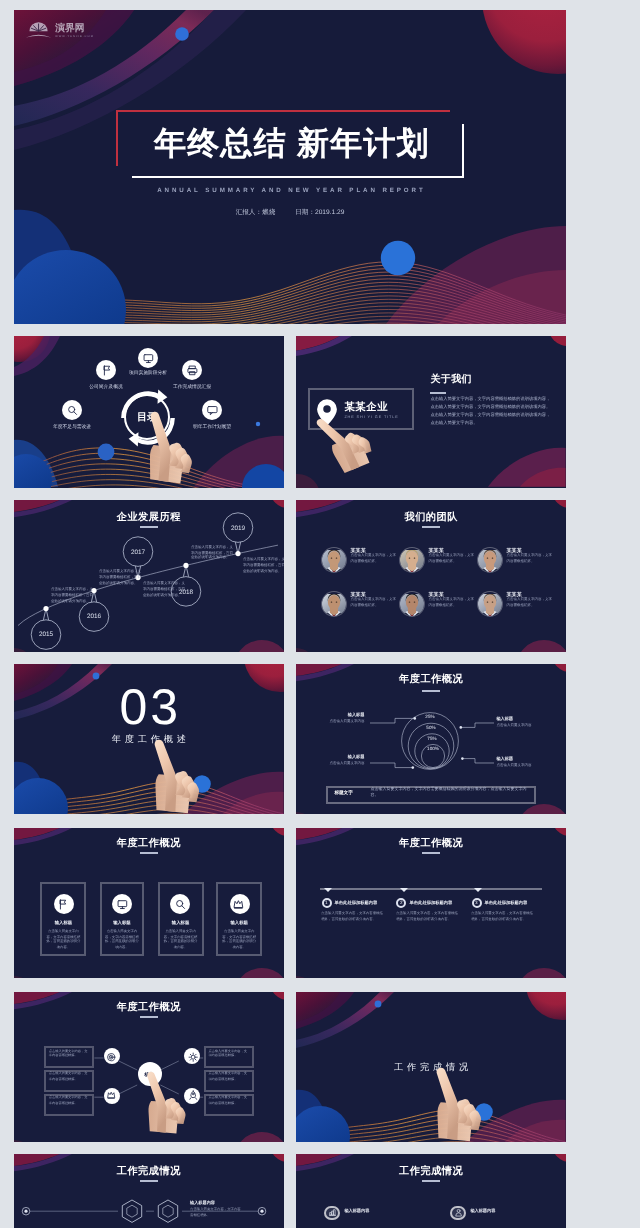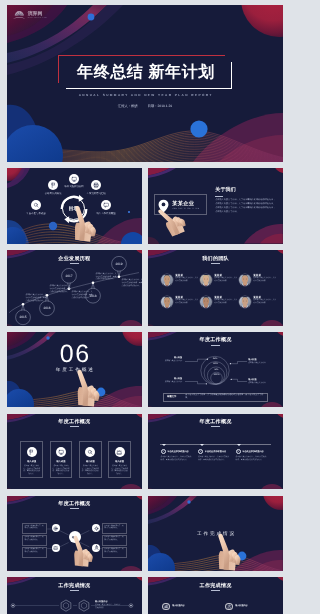--- a/index.html
+++ b/index.html
@@ -888,21 +888,21 @@
             <path d="M0.0,79.99 L2.4,79.68 L4.8,79.36 L7.2,79.04 L9.6,78.73 L12.0,78.42 L14.4,78.13 L16.9,77.85 L19.3,77.58 L21.7,77.34 L24.1,77.1 L26.5,76.88 L28.9,76.66 L31.3,76.45 L33.7,76.22 L36.1,75.99 L38.5,75.74 L40.9,75.47 L43.3,75.17 L45.7,74.85 L48.1,74.49 L50.6,74.11 L53.0,73.71 L55.4,73.29 L57.8,72.86 L60.2,72.43 L62.6,72.01 L65.0,71.61 L67.4,71.25 L69.8,70.92 L72.2,70.66 L74.6,70.45 L77.0,70.31 L79.4,70.25 L81.8,70.27 L84.2,70.37 L86.7,70.55 L89.1,70.81 L91.5,71.14 L93.9,71.54 L96.3,72.0 L98.7,72.52 L101.1,73.07 L103.5,73.66 L105.9,74.27 L108.3,74.9 L110.7,75.52 L113.1,76.15 L115.5,76.75 L118.0,77.34 L120.4,77.9 L122.8,78.43 L125.2,78.92 L127.6,79.38 L130.0,79.8 L132.4,80.18 L134.8,80.52" fill="none" stroke="url(#gor)" stroke-width="0.42" opacity="0.80"></path>
             <path d="M0.0,81.37 L2.4,81.12 L4.8,80.86 L7.2,80.6 L9.6,80.34 L12.0,80.08 L14.4,79.83 L16.9,79.6 L19.3,79.37 L21.7,79.15 L24.1,78.94 L26.5,78.74 L28.9,78.53 L31.3,78.33 L33.7,78.11 L36.1,77.89 L38.5,77.65 L40.9,77.38 L43.3,77.1 L45.7,76.78 L48.1,76.45 L50.6,76.09 L53.0,75.71 L55.4,75.32 L57.8,74.92 L60.2,74.53 L62.6,74.14 L65.0,73.78 L67.4,73.45 L69.8,73.15 L72.2,72.91 L74.6,72.72 L77.0,72.6 L79.4,72.54 L81.8,72.55 L84.2,72.64 L86.7,72.8 L89.1,73.03 L91.5,73.32 L93.9,73.68 L96.3,74.09 L98.7,74.54 L101.1,75.03 L103.5,75.56 L105.9,76.1 L108.3,76.65 L110.7,77.21 L113.1,77.76 L115.5,78.3 L118.0,78.82 L120.4,79.32 L122.8,79.79 L125.2,80.23 L127.6,80.63 L130.0,81.0 L132.4,81.34 L134.8,81.64" fill="none" stroke="url(#gor)" stroke-width="0.42" opacity="0.77"></path>
             <path d="M0.0,82.76 L2.4,82.56 L4.8,82.36 L7.2,82.15 L9.6,81.95 L12.0,81.74 L14.4,81.54 L16.9,81.34 L19.3,81.15 L21.7,80.96 L24.1,80.78 L26.5,80.59 L28.9,80.4 L31.3,80.21 L33.7,80.0 L36.1,79.79 L38.5,79.55 L40.9,79.3 L43.3,79.02 L45.7,78.72 L48.1,78.4 L50.6,78.07 L53.0,77.72 L55.4,77.35 L57.8,76.99 L60.2,76.63 L62.6,76.28 L65.0,75.95 L67.4,75.65 L69.8,75.38 L72.2,75.16 L74.6,74.99 L77.0,74.88 L79.4,74.83 L81.8,74.84 L84.2,74.91 L86.7,75.05 L89.1,75.24 L91.5,75.5 L93.9,75.81 L96.3,76.17 L98.7,76.56 L101.1,77.0 L103.5,77.45 L105.9,77.92 L108.3,78.41 L110.7,78.89 L113.1,79.38 L115.5,79.85 L118.0,80.3 L120.4,80.74 L122.8,81.15 L125.2,81.53 L127.6,81.88 L130.0,82.21 L132.4,82.5 L134.8,82.76" fill="none" stroke="url(#gor)" stroke-width="0.42" opacity="0.74"></path>
             <path d="M0.0,84.14 L2.4,84.0 L4.8,83.86 L7.2,83.71 L9.6,83.56 L12.0,83.4 L14.4,83.25 L16.9,83.09 L19.3,82.94 L21.7,82.78 L24.1,82.61 L26.5,82.45 L28.9,82.27 L31.3,82.09 L33.7,81.89 L36.1,81.68 L38.5,81.45 L40.9,81.21 L43.3,80.94 L45.7,80.66 L48.1,80.36 L50.6,80.05 L53.0,79.72 L55.4,79.39 L57.8,79.06 L60.2,78.73 L62.6,78.41 L65.0,78.12 L67.4,77.85 L69.8,77.61 L72.2,77.42 L74.6,77.26 L77.0,77.16 L79.4,77.11 L81.8,77.12 L84.2,77.18 L86.7,77.29 L89.1,77.46 L91.5,77.68 L93.9,77.94 L96.3,78.25 L98.7,78.59 L101.1,78.96 L103.5,79.35 L105.9,79.75 L108.3,80.16 L110.7,80.58 L113.1,80.99 L115.5,81.39 L118.0,81.78 L120.4,82.15 L122.8,82.5 L125.2,82.83 L127.6,83.13 L130.0,83.41 L132.4,83.66 L134.8,83.89" fill="none" stroke="url(#gor)" stroke-width="0.42" opacity="0.71"></path>
             <path d="M0.0,85.53 L2.4,85.44 L4.8,85.36 L7.2,85.26 L9.6,85.17 L12.0,85.06 L14.4,84.95 L16.9,84.84 L19.3,84.72 L21.7,84.59 L24.1,84.45 L26.5,84.3 L28.9,84.14 L31.3,83.97 L33.7,83.78 L36.1,83.58 L38.5,83.36 L40.9,83.12 L43.3,82.87 L45.7,82.6 L48.1,82.32 L50.6,82.02 L53.0,81.72 L55.4,81.42 L57.8,81.12 L60.2,80.83 L62.6,80.55 L65.0,80.29 L67.4,80.05 L69.8,79.84 L72.2,79.67 L74.6,79.54 L77.0,79.45 L79.4,79.4 L81.8,79.4 L84.2,79.45 L86.7,79.54 L89.1,79.68 L91.5,79.86 L93.9,80.08 L96.3,80.33 L98.7,80.61 L101.1,80.92 L103.5,81.24 L105.9,81.58 L108.3,81.92 L110.7,82.26 L113.1,82.61 L115.5,82.94 L118.0,83.26 L120.4,83.57 L122.8,83.86 L125.2,84.13 L127.6,84.38 L130.0,84.61 L132.4,84.82 L134.8,85.01" fill="none" stroke="url(#gor)" stroke-width="0.42" opacity="0.68"></path>
             <path d="M0.0,86.91 L2.4,86.89 L4.8,86.86 L7.2,86.82 L9.6,86.78 L12.0,86.72 L14.4,86.66 L16.9,86.59 L19.3,86.5 L21.7,86.4 L24.1,86.29 L26.5,86.16 L28.9,86.02 L31.3,85.85 L33.7,85.67 L36.1,85.48 L38.5,85.26 L40.9,85.04 L43.3,84.79 L45.7,84.54 L48.1,84.27 L50.6,84.0 L53.0,83.73 L55.4,83.46 L57.8,83.19 L60.2,82.93 L62.6,82.68 L65.0,82.46 L67.4,82.25 L69.8,82.07 L72.2,81.92 L74.6,81.81 L77.0,81.73 L79.4,81.69 L81.8,81.68 L84.2,81.72 L86.7,81.79 L89.1,81.9 L91.5,82.04 L93.9,82.21 L96.3,82.41 L98.7,82.64 L101.1,82.88 L103.5,83.13 L105.9,83.4 L108.3,83.67 L110.7,83.95 L113.1,84.22 L115.5,84.49 L118.0,84.74 L120.4,84.99 L122.8,85.22 L125.2,85.44 L127.6,85.64 L130.0,85.82 L132.4,85.98 L134.8,86.13" fill="none" stroke="url(#gor)" stroke-width="0.42" opacity="0.65"></path>
             <path d="M0,49 C9,48 15,55 18,75.4 L0,75.4 Z" fill="#14327a" opacity=".95"></path>
             <circle cx="12" cy="72" r="15" fill="url(#gb)"></circle>
             <circle cx="94" cy="60" r="4.4" fill="#2a72d8"></circle>
           </svg>
-          <div class="sec-num">06</div>
+          <div class="sec-num">03</div>
           <div class="sec-lbl">年度工作概述</div>
           <svg class="lay" viewBox="0 0 134.8 75.4" style="pointer-events:none">
             <defs>
               <linearGradient id="sk3" x1=".1" y1="0" x2=".75" y2=".9">
                 <stop offset="0" stop-color="#f8ddc7"></stop>
                 <stop offset=".42" stop-color="#eec7ad"></stop>
                 <stop offset="1" stop-color="#c99d84"></stop>
               </linearGradient>
               <linearGradient id="sk3b" x1="0" y1="0" x2="1" y2="0">
                 <stop offset="0" stop-color="#dcae92"></stop>

